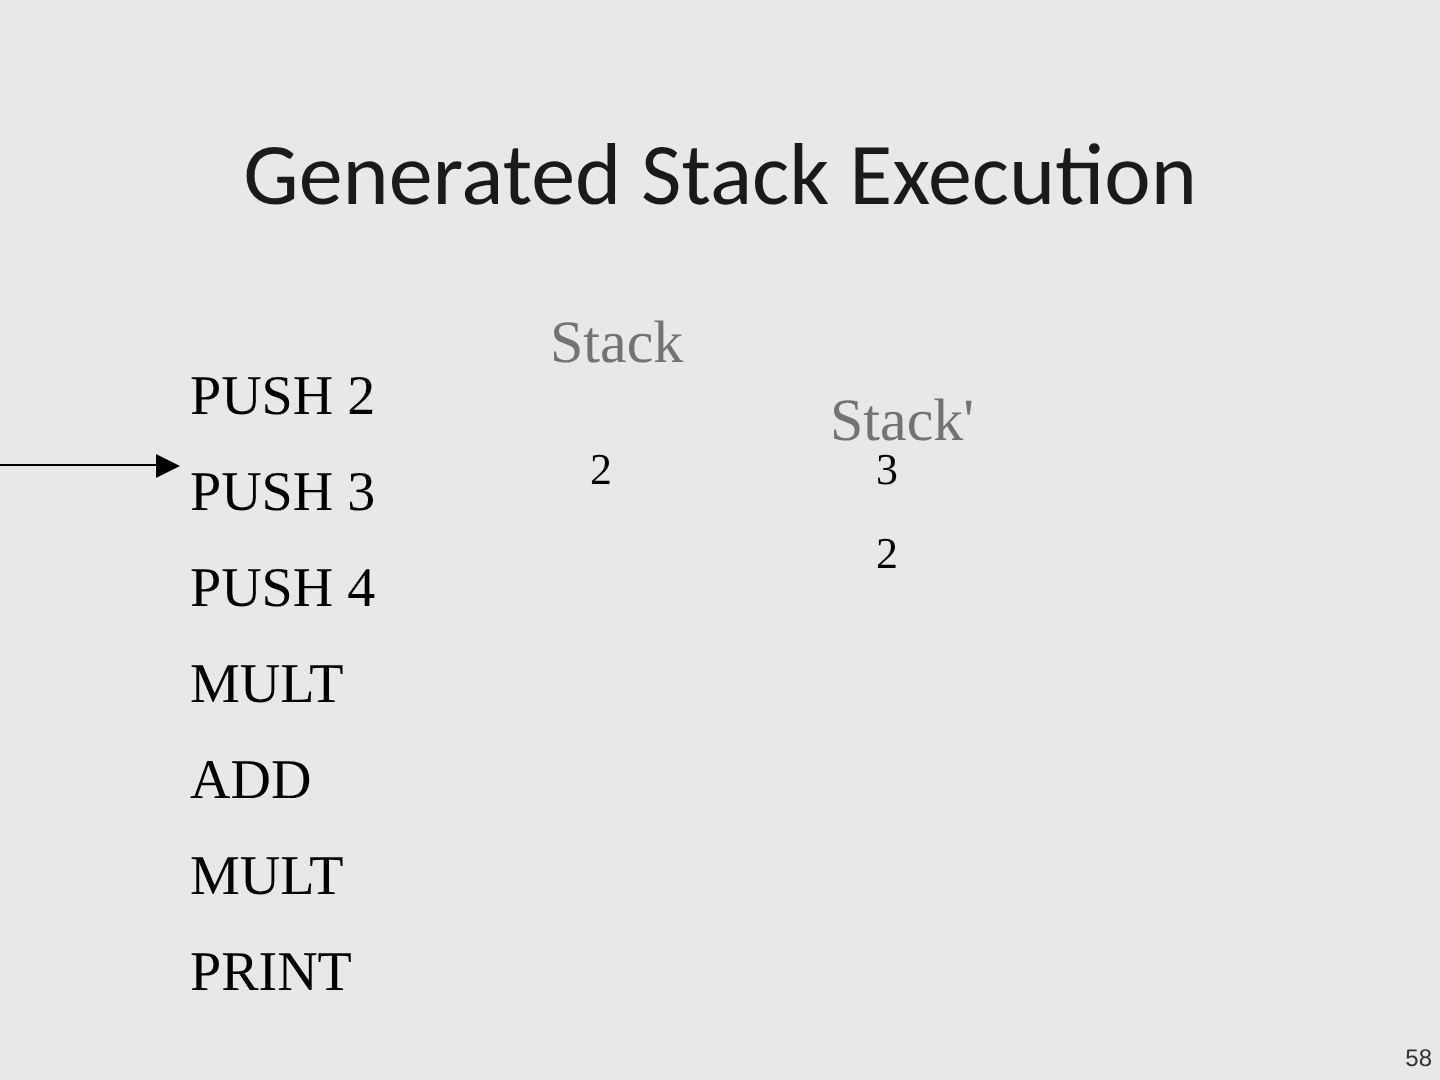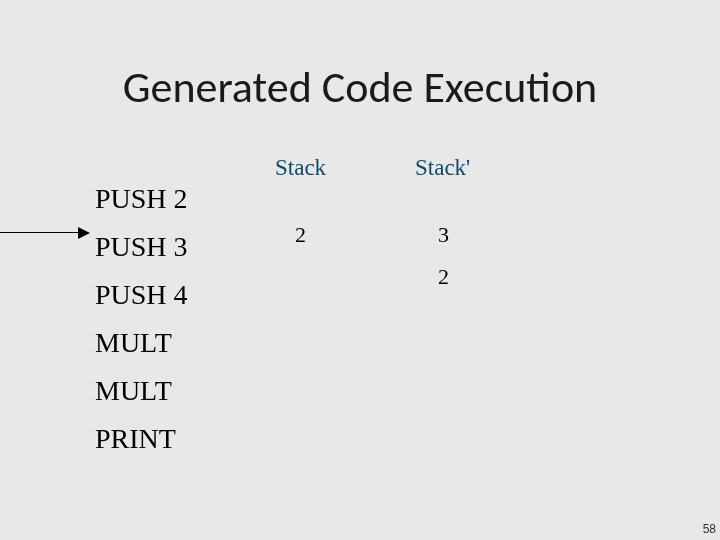--- a/index.html
+++ b/index.html
@@ -61,25 +61,25 @@
     width: 0;
     height: 0;
     border-left: 12px solid #000;
     border-top: 6px solid transparent;
     border-bottom: 6px solid transparent;
   }
   .stack-headers {
     position: absolute;
     top: 155px;
     font-family: "Times New Roman", Times, serif;
-    font-size: 23px;
-    color: #0c4a6e;
+    font-size: 30px;
+    color: #737373;
   }
   .hdr1 { left: 275px; }
-  .hdr2 { left: 415px; }
+  .hdr2 { left: 415px; margin-top: 39px; }
   .stack-cell {
     position: absolute;
     font-family: "Times New Roman", Times, serif;
     font-size: 22px;
     color: #000;
     text-align: center;
   }
   .c-s1-r1 { left: 295px; top: 222px; }
   .c-s2-r1 { left: 438px; top: 222px; }
   .c-s2-r2 { left: 438px; top: 264px; }
@@ -90,32 +90,33 @@
     font-size: 12px;
     font-family: Arial, sans-serif;
     color: #333;
   }
 </style>
 </head>
 <body>
 
 <div class="slide">
 
-  <div class="title">Generated Code Execution</div>
+  <div class="title">Generated Stack Execution</div>
 
   <div class="arrow">
     <div class="arrow-line"></div>
     <div class="arrow-head"></div>
   </div>
 
   <div class="instructions">
     <div class="instr">PUSH 2</div>
     <div class="instr">PUSH 3</div>
     <div class="instr">PUSH 4</div>
     <div class="instr">MULT</div>
+    <div class="instr">ADD</div>
     <div class="instr">MULT</div>
     <div class="instr">PRINT</div>
   </div>
 
   <div class="stack-headers hdr1">Stack</div>
   <div class="stack-headers hdr2">Stack'</div>
 
   <div class="stack-cell c-s1-r1">2</div>
   <div class="stack-cell c-s2-r1">3</div>
   <div class="stack-cell c-s2-r2">2</div>

